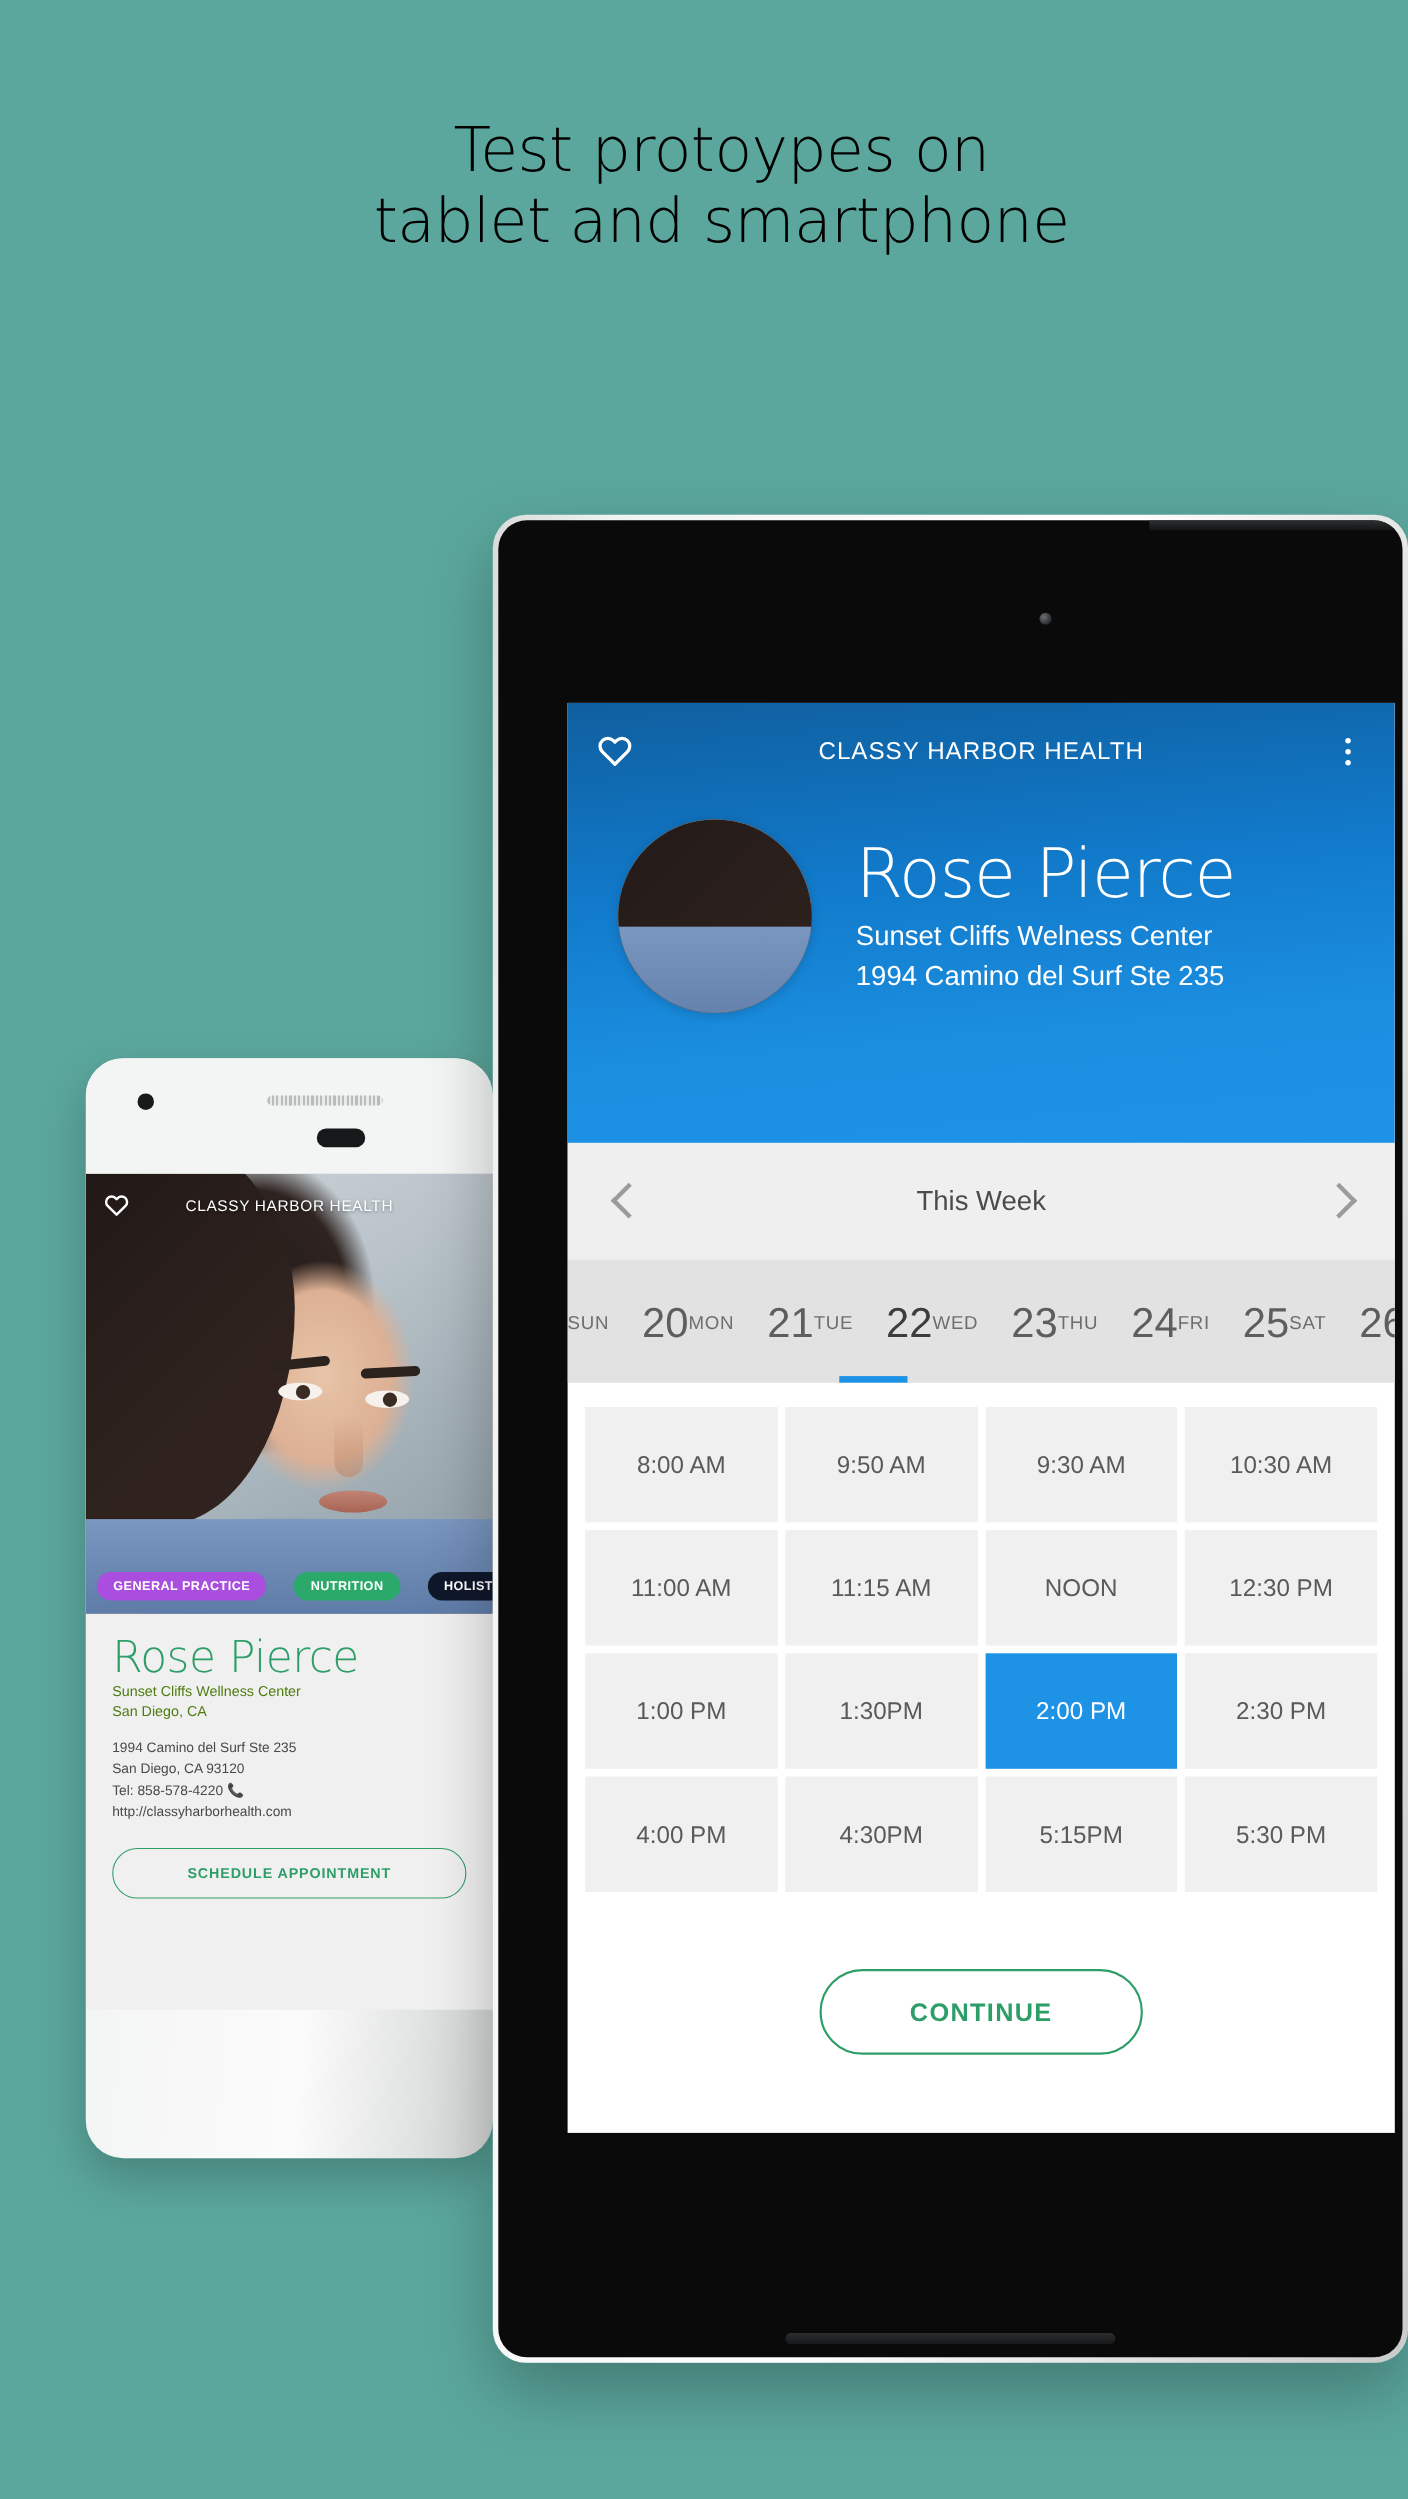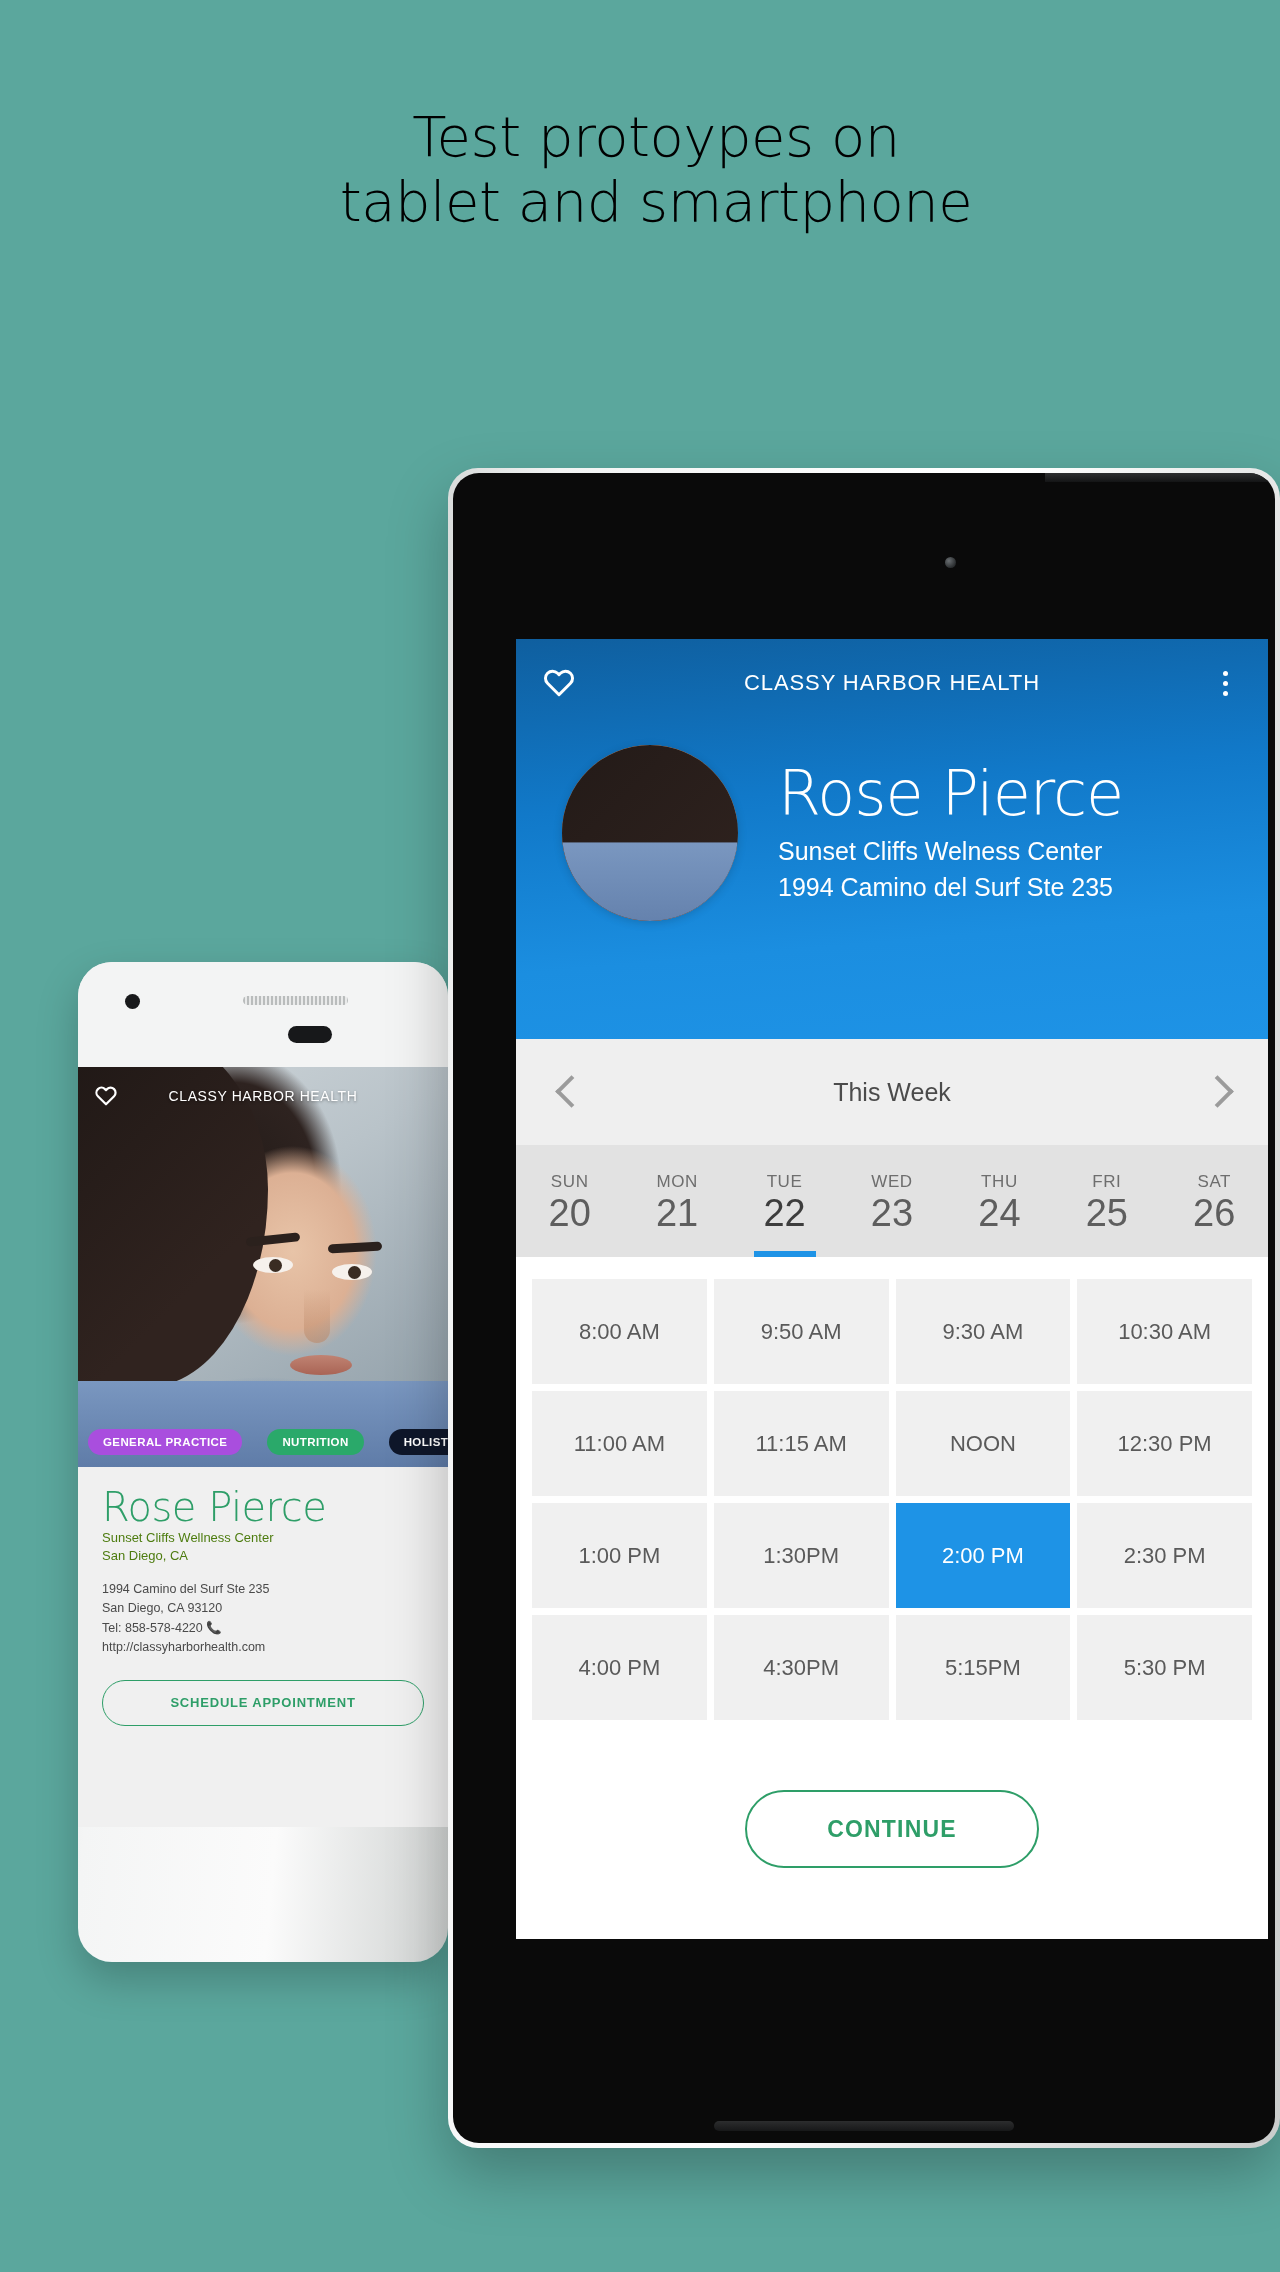--- a/index.html
+++ b/index.html
@@ -221,22 +221,22 @@
   .chev.right:before{ transform:rotate(45deg); }
   .week-label{
     flex:1; text-align:center; color:#4b4b4b; font-size:25px; font-weight:400;
   }
 
   
   .day-strip{
     height:112px; background:#e2e2e2; display:flex; position:relative;
   }
   .day{
-    flex:1; display:flex; flex-direction:column; align-items:center;
-    justify-content:center; position:relative; padding-top:4px; cursor:pointer;
+    flex:1; display:flex; flex-direction:row; align-items:center;
+    position:relative; padding-top:4px; cursor:pointer;gap:30px;
   }
   .day .dow{ font-size:17px; color:#6e6e6e; letter-spacing:.6px; }
   .day .dnum{ font-size:38px; color:#5e5e5e; font-weight:300; line-height:1.12; }
   .day.sel .dnum{ color:#3d3d3d; }
   .day.sel:after{
     content:""; position:absolute; bottom:0; left:50%; transform:translateX(-50%);
     width:62px; height:6px; background:#1e93e6;
   }
 
   

